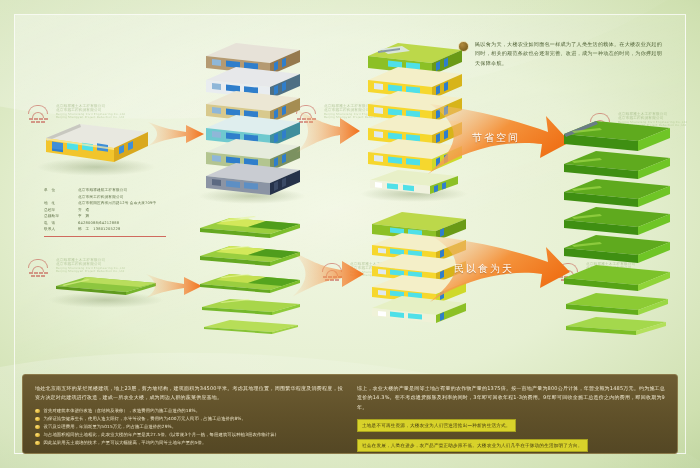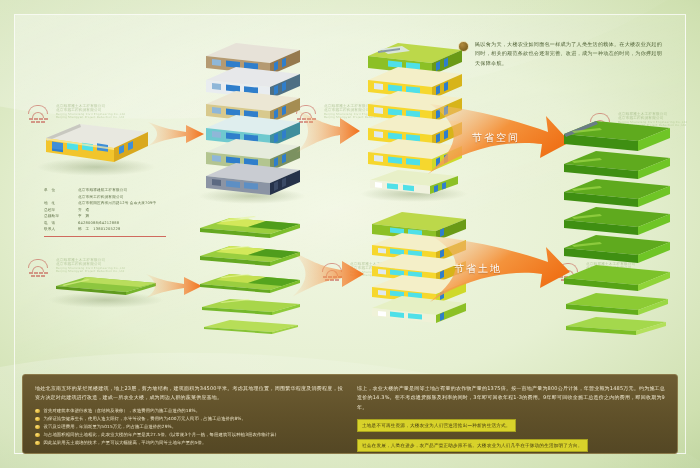--- a/index.html
+++ b/index.html
@@ -661,21 +661,21 @@
       <defs>
           <linearGradient id="ag6" x1="0" y1="0" x2="1" y2=".6">
         <stop offset="0" stop-color="#f8cfa2" stop-opacity=".22"></stop>
         <stop offset=".55" stop-color="#f4933c"></stop>
         <stop offset="1" stop-color="#ef6d12"></stop>
           </linearGradient>
         </defs>
       <path d="M2,4 C52,10 90,20 118,30 L116,15 L140,40 L110,56 L112,42 C82,38 40,44 0,70 C34,42 34,24 2,4 Z" fill="url(#ag6)"></path>
     </svg>
   </div>
-  <div class="arrow-label" style="left:454px; top:262px;">节省土地</div>
+  <div class="arrow-label" style="left:454px; top:262px;">民以食为天</div>
 
   <div id="contact">
     <table>
       <tbody>
         <tr>
           <td class="lbl">单　位</td>
           <td>北京市顺祥建筑工程有限公司</td>
         </tr>
         <tr>
           <td class="lbl"></td>

